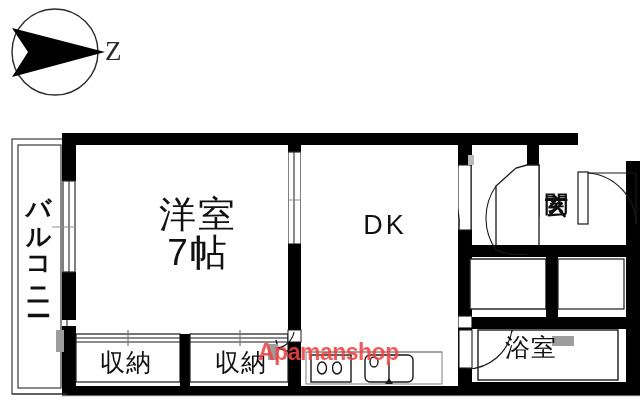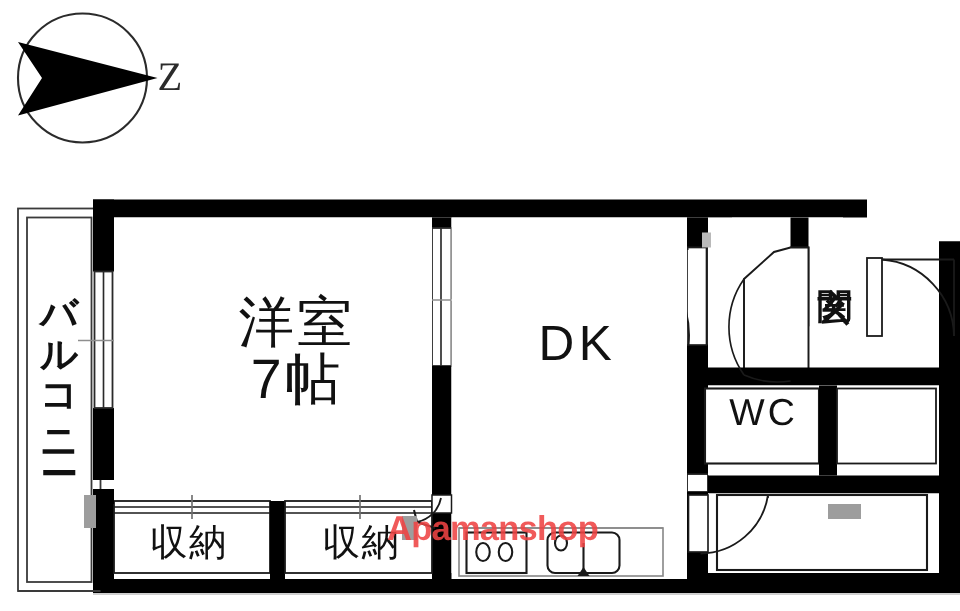--- a/index.html
+++ b/index.html
@@ -44,21 +44,21 @@
     top: 196px;
     width: 160px;
     font-size: 37px;
     letter-spacing: 2px;
   }
   #label-washitsu .line2 { font-size: 37px; }
   #label-dk {
     left: 325px;
     top: 212px;
     width: 120px;
-    font-size: 33px;
+    font-size: 27px;
     letter-spacing: 3px;
   }
   #label-balcony {
     left: 17px;
     top: 180px;
     width: 34px;
     font-size: 25px;
     font-weight: 600;
   }
   #label-genkan {
@@ -291,22 +291,22 @@
   </svg>
 
   <div class="label" id="label-washitsu"><span>洋室</span><br><span class="line2">7帖</span></div>
 
   <div class="label" id="label-dk"><span>DK</span><br></div>
 
   <div class="label label-vertical" id="label-balcony">バルコニー</div>
 
   <div class="label label-vertical" id="label-genkan">玄関</div>
 
-  <div class="label" id="label-wc">WC</div>
-
+
+  <div class="label" id="label-yokushitsu">浴室</div>
 
   <div class="label" id="label-closet-1">収納</div>
 
   <div class="label" id="label-closet-2">収納</div>
 
   <div id="compass-letter">Z</div>
 
   <div id="watermark">Apamanshop</div>
 
 </div>

